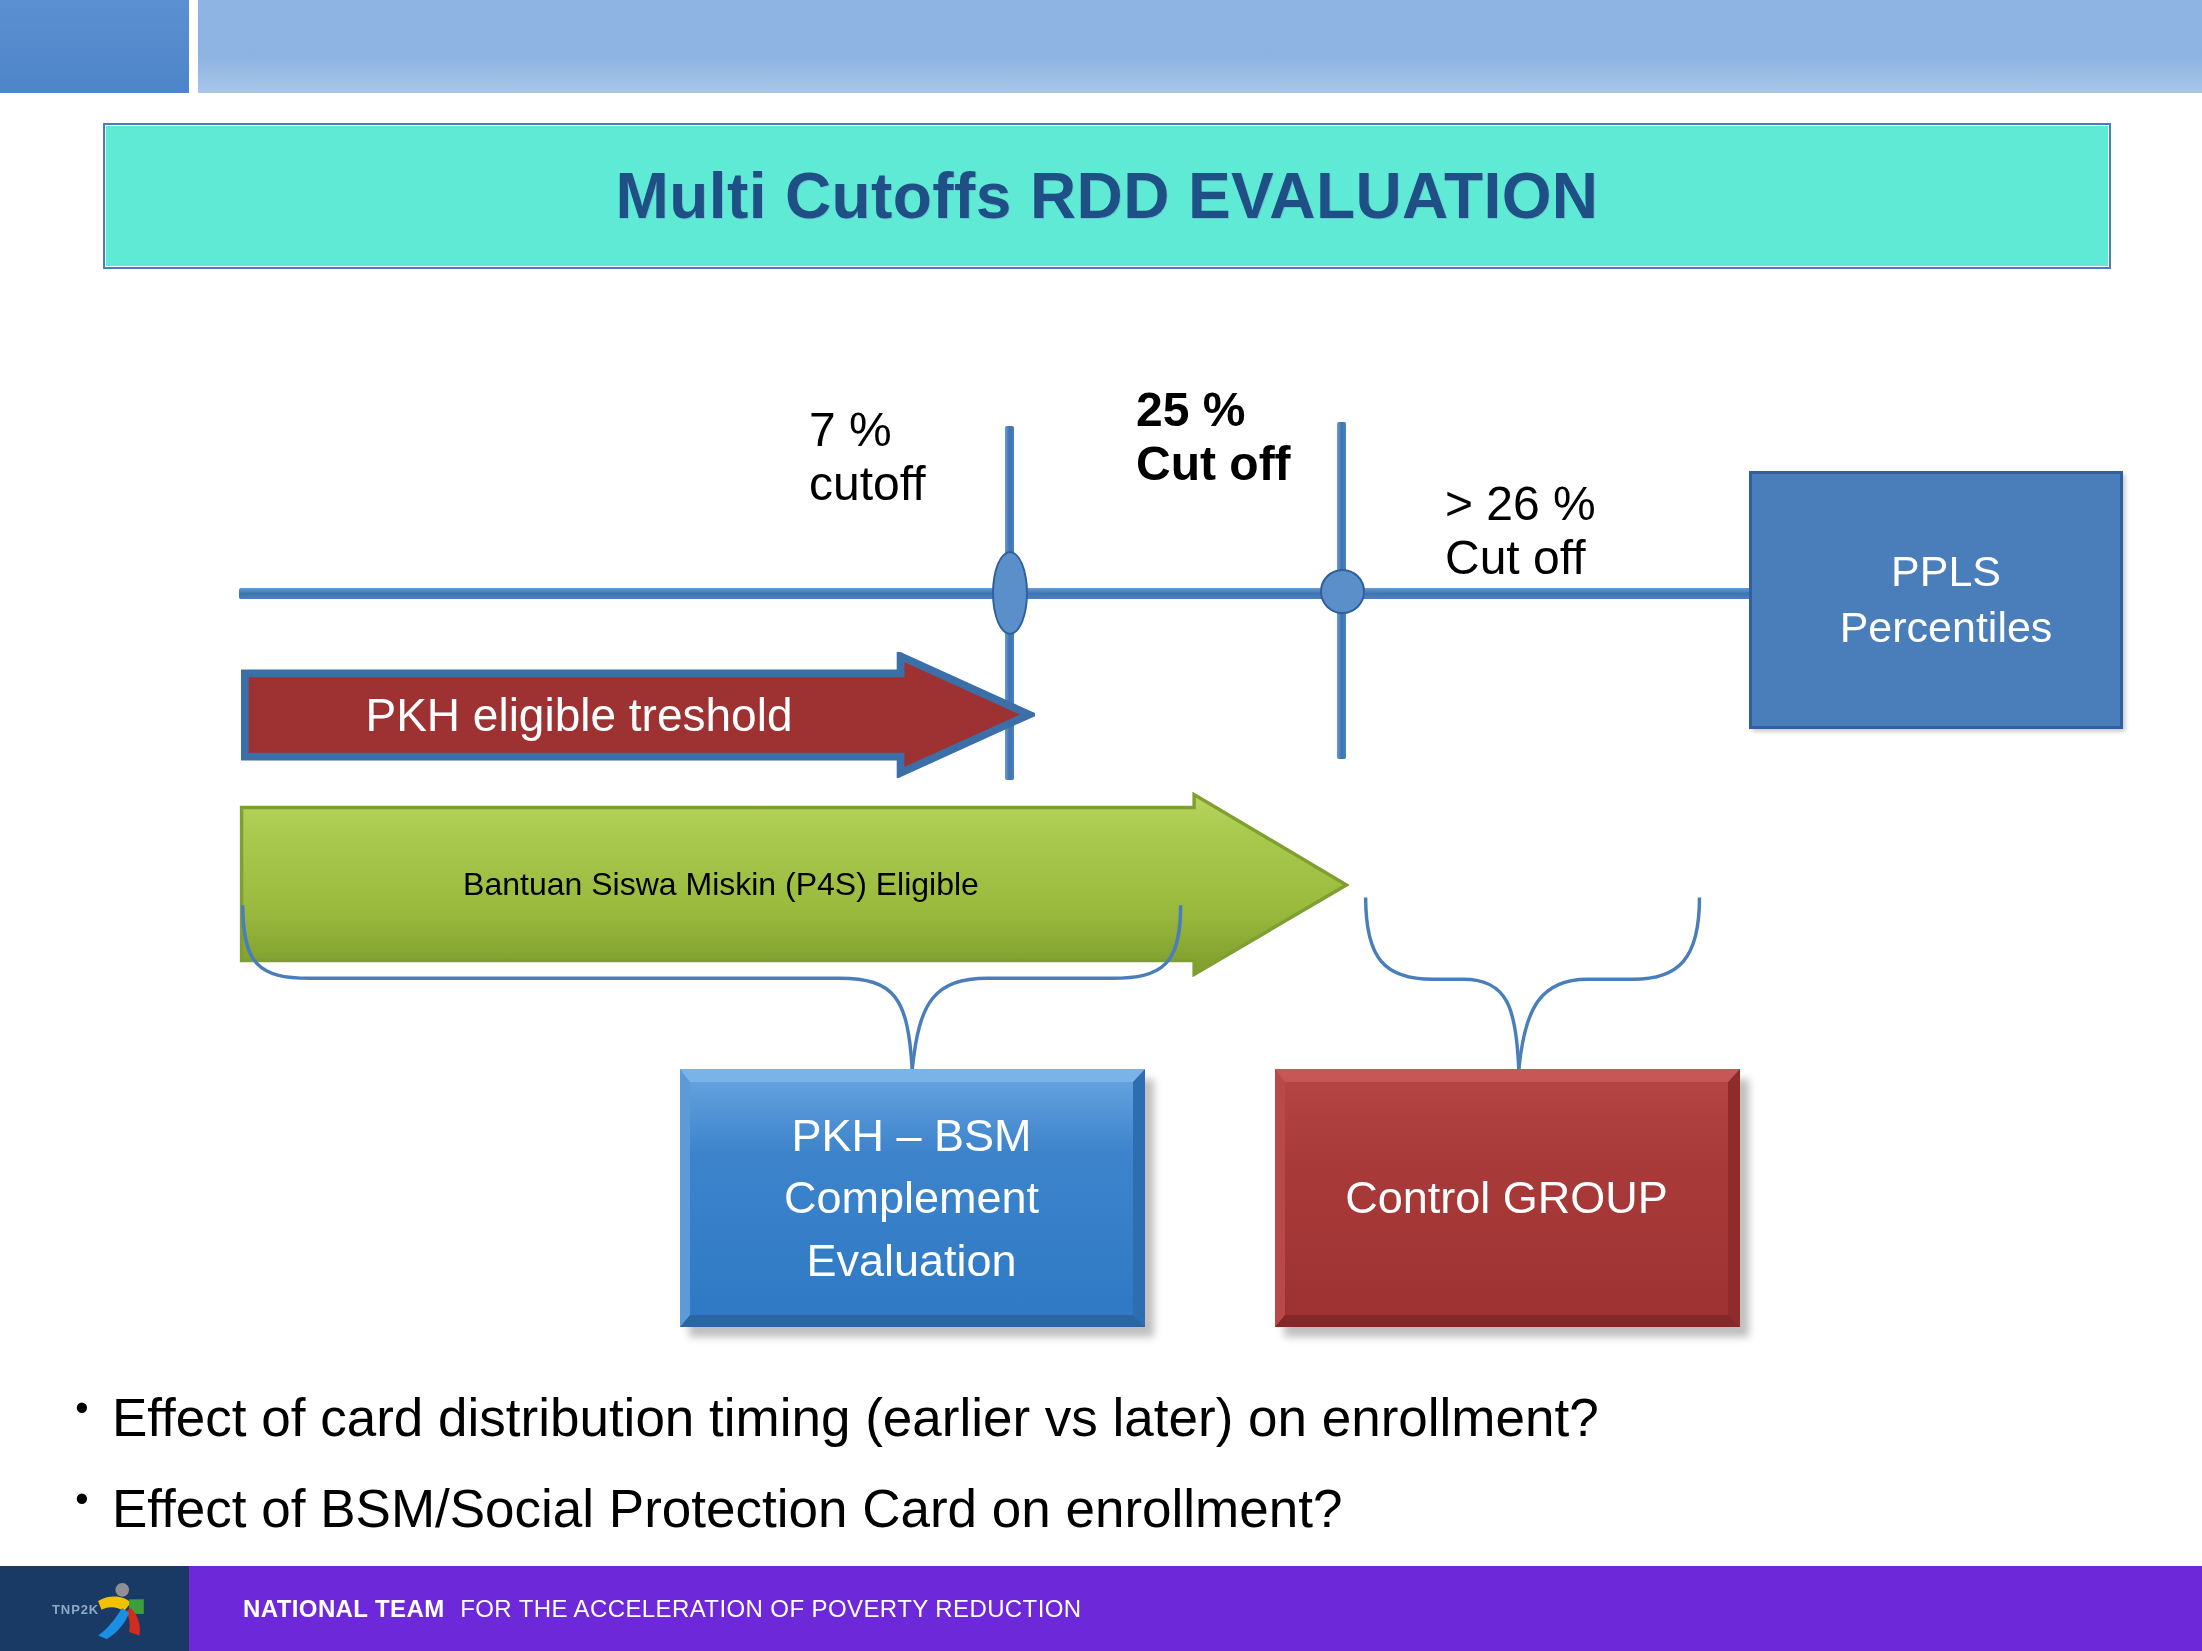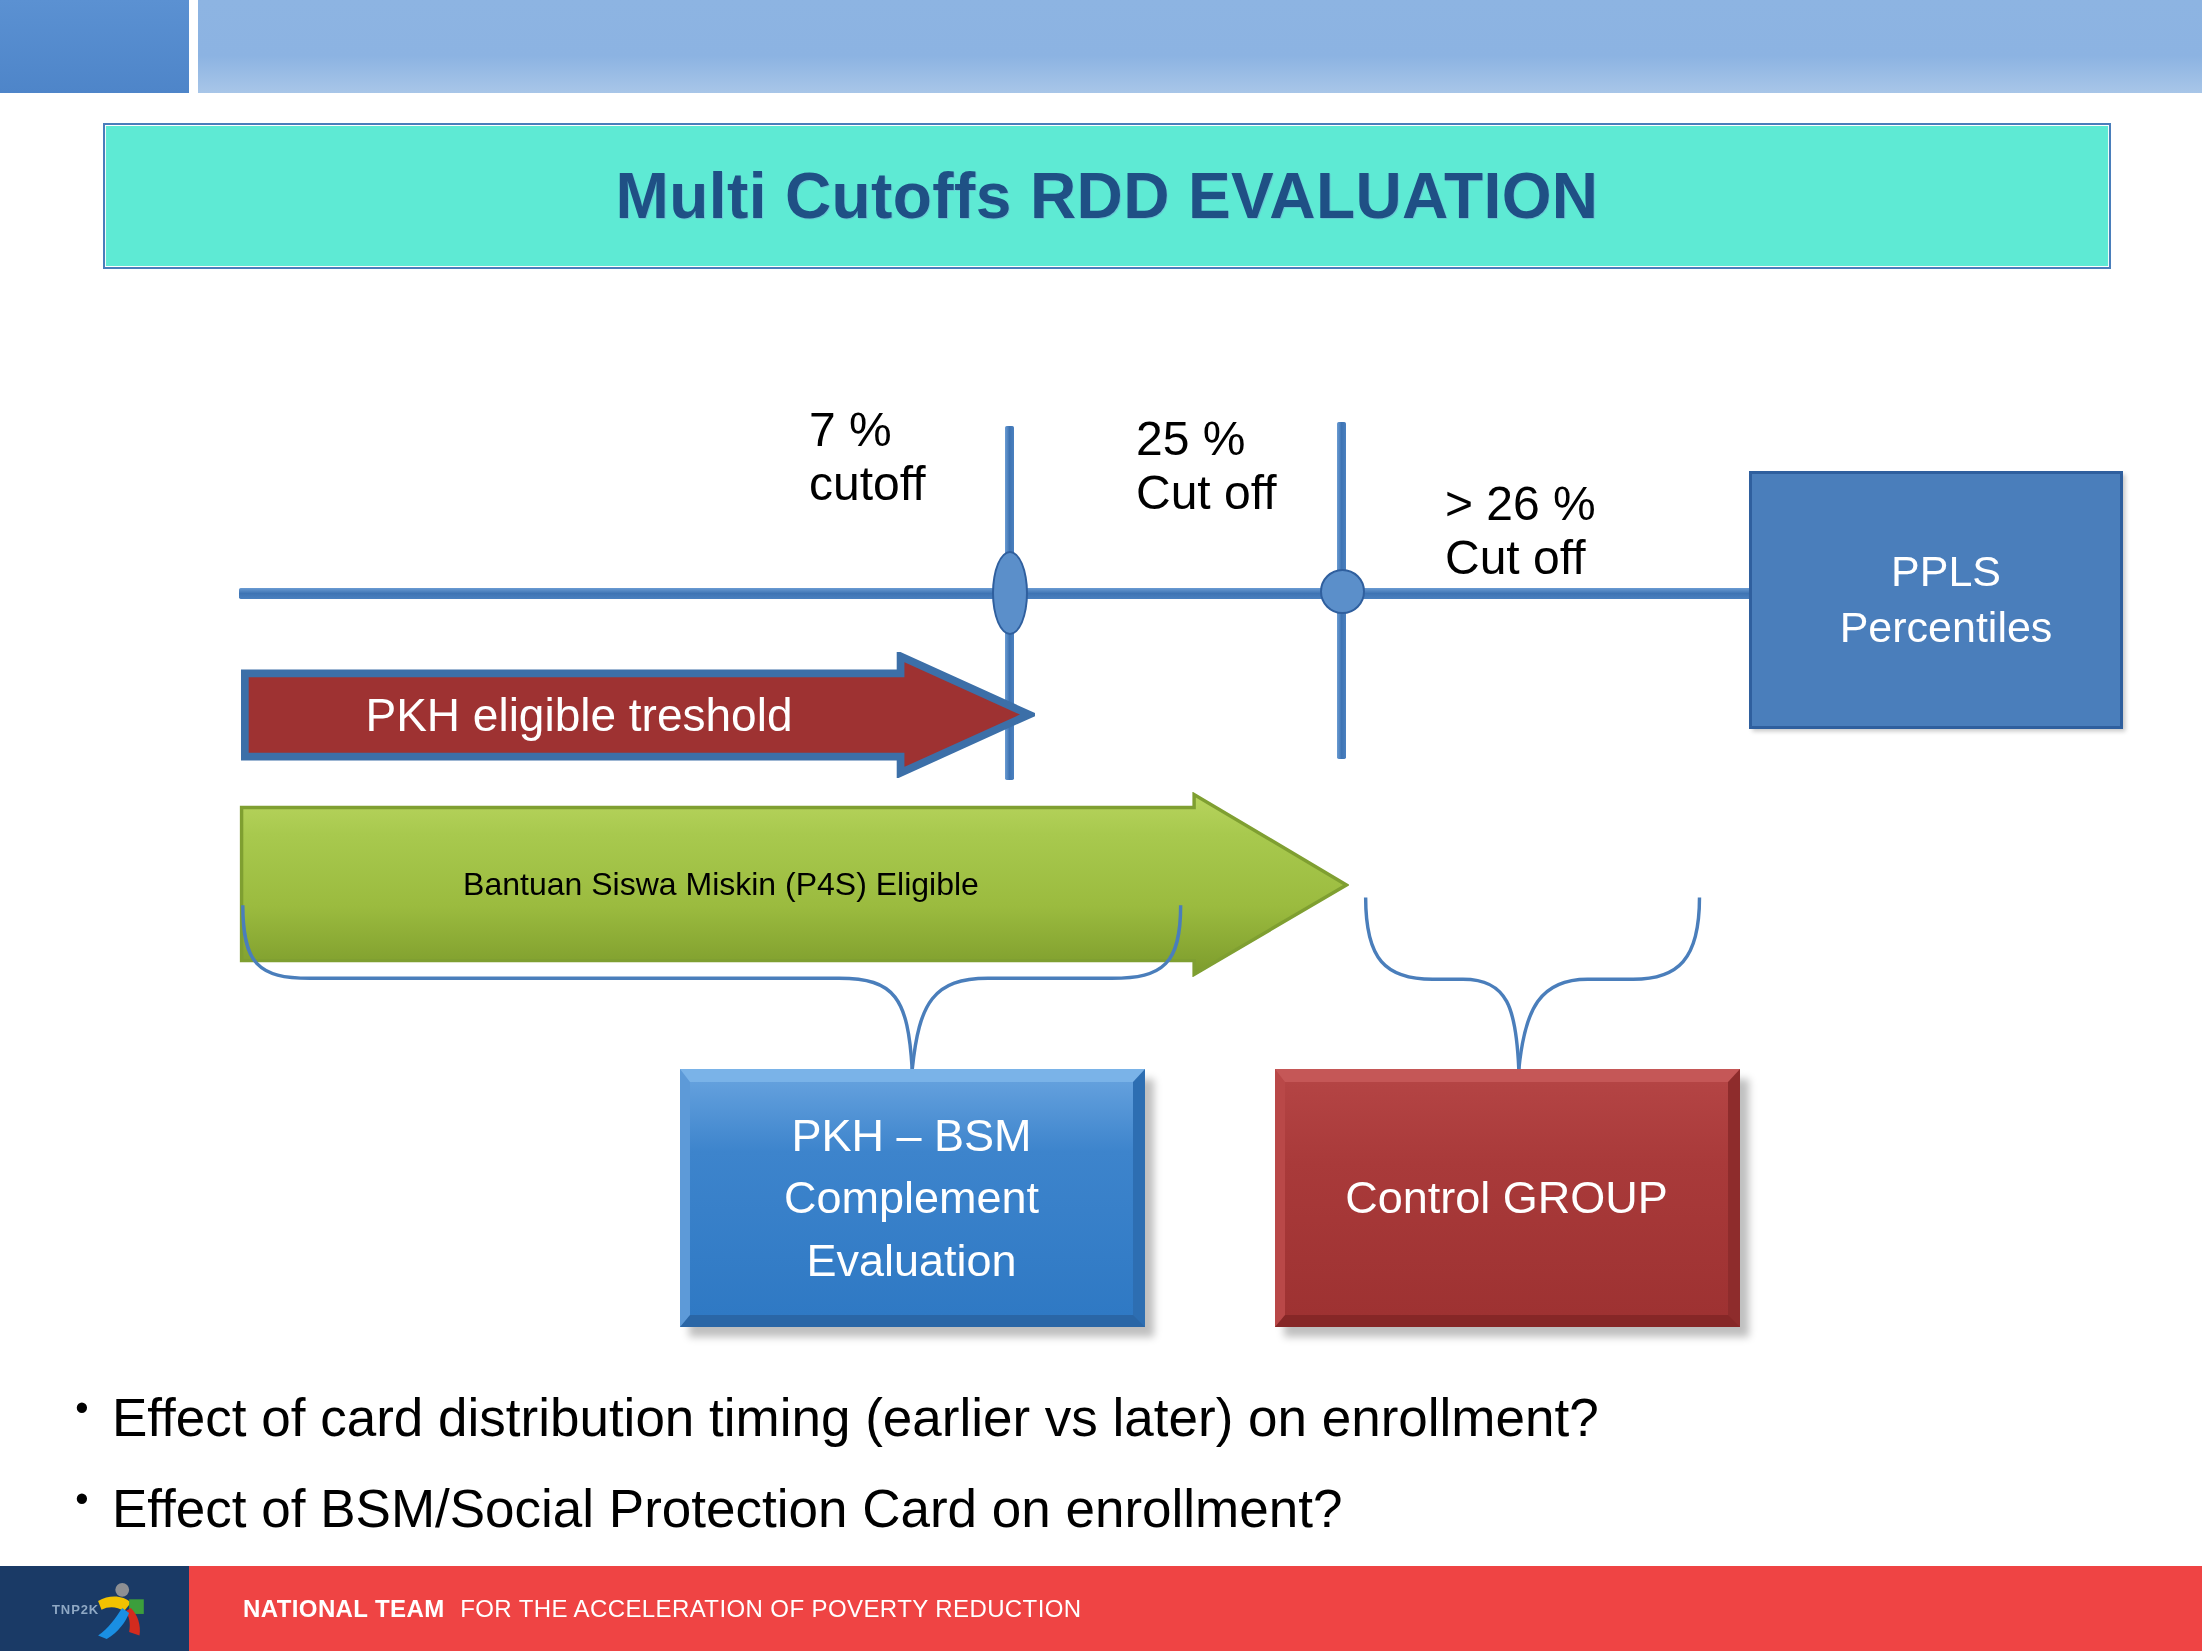--- a/index.html
+++ b/index.html
@@ -63,21 +63,21 @@
     background:#5b8fca; border:2.6px solid #2f5f9e; border-radius:50%;
     box-sizing:border-box;
   }
 
   
   .cutoff-label{
     position:absolute; font-size:48px; color:#000000; line-height:1.12;
     white-space:pre-line;
   }
   .cut-1{ left:809px; top:403px; }
-  .cut-2{ left:1136px; top:412px; }
+  .cut-2{ left:1136px; top:383px;font-weight:bold; }
   .cut-3{ left:1445px; top:441px;margin-top:36px; }
 
   
   .ppls-box{
     position:absolute; left:1749px; top:471px; width:374px; height:258px;
     background:#4a7ebb; border:3.4px solid #2f5f9e; box-sizing:border-box;
     color:#ffffff; font-size:43px; line-height:1.3;
     display:flex; align-items:center; justify-content:center; text-align:center;
     white-space:pre-line;
     box-shadow:2.6px 2.6px 4.3px rgba(0,0,0,.22);
@@ -134,21 +134,21 @@
     position:absolute; left:52px; top:1381px; width:1893px;
     font-size:53px; color:#000000;
   }
   .bullet-row{ display:flex; align-items:flex-start; margin-bottom:17px; }
   .bullet-dot{ width:60px; flex:0 0 60px; text-align:center; font-size:38px; line-height:1.45; }
   .bullet-text{ flex:1; line-height:1.4; }
 
   
   .footer{
     position:absolute; left:0; bottom:0; width:2203px; height:86px;
-    background:#ef4444;
+    background:#6d28d9;
   }
   .footer-logoblock{
     position:absolute; left:0; top:0; width:189px; height:86px;
     background:#1a3a66;
   }
   .footer-logo{
     position:absolute; left:86px; top:15.5px; width:69px; height:57px;
   }
   .footer-logo-text{
     position:absolute; left:52px; top:36px; font-size:13px; color:#8fa8c4;

